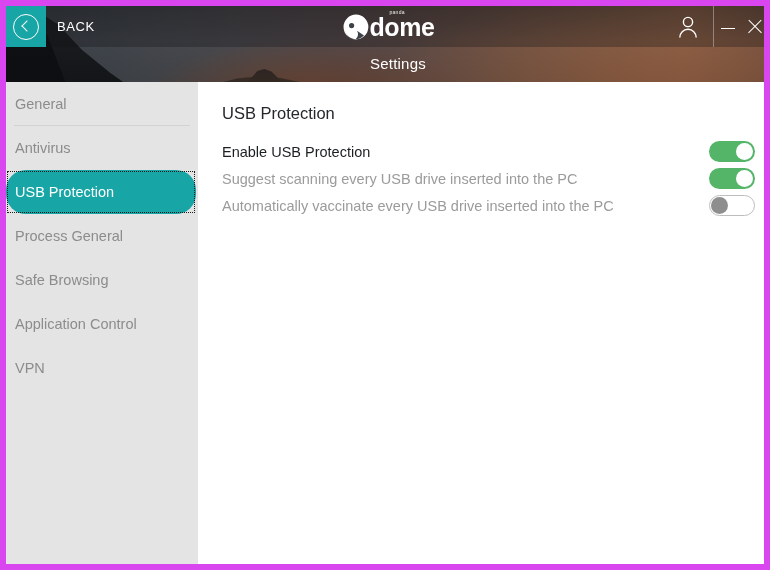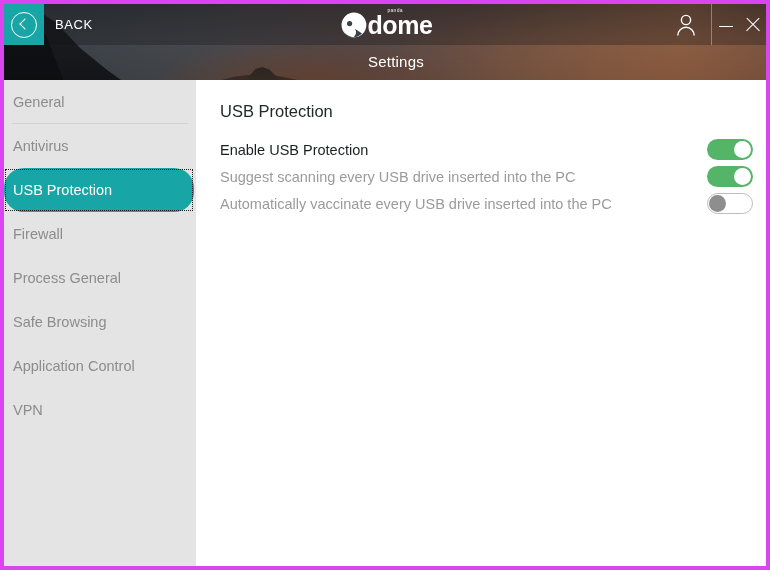--- a/index.html
+++ b/index.html
@@ -12,21 +12,21 @@
     height: 570px;
     overflow: hidden;
     font-family: "Liberation Sans", sans-serif;
   }
 
   #app {
     position: relative;
     width: 770px;
     height: 570px;
     box-sizing: border-box;
-    border: 4px solid #d946ef;
+    border: 6px solid #d946ef;
     background: #ffffff;
     overflow: hidden;
   }
 
   
   .header {
     position: absolute;
     left: 0;
     top: 0;
     width: 766px;
@@ -404,23 +404,20 @@
 
       <div class="nav-item">
         <span>Antivirus</span>
       </div>
 
       <div class="nav-item active">
         <span class="focus-ring"></span>
         <span>USB Protection</span>
       </div>
 
-      <div class="nav-item">
-        <span>Firewall</span>
-      </div>
 
       <div class="nav-item">
         <span>Process General</span>
       </div>
 
 
       <div class="nav-item">
         <span>Safe Browsing</span>
       </div>
 

